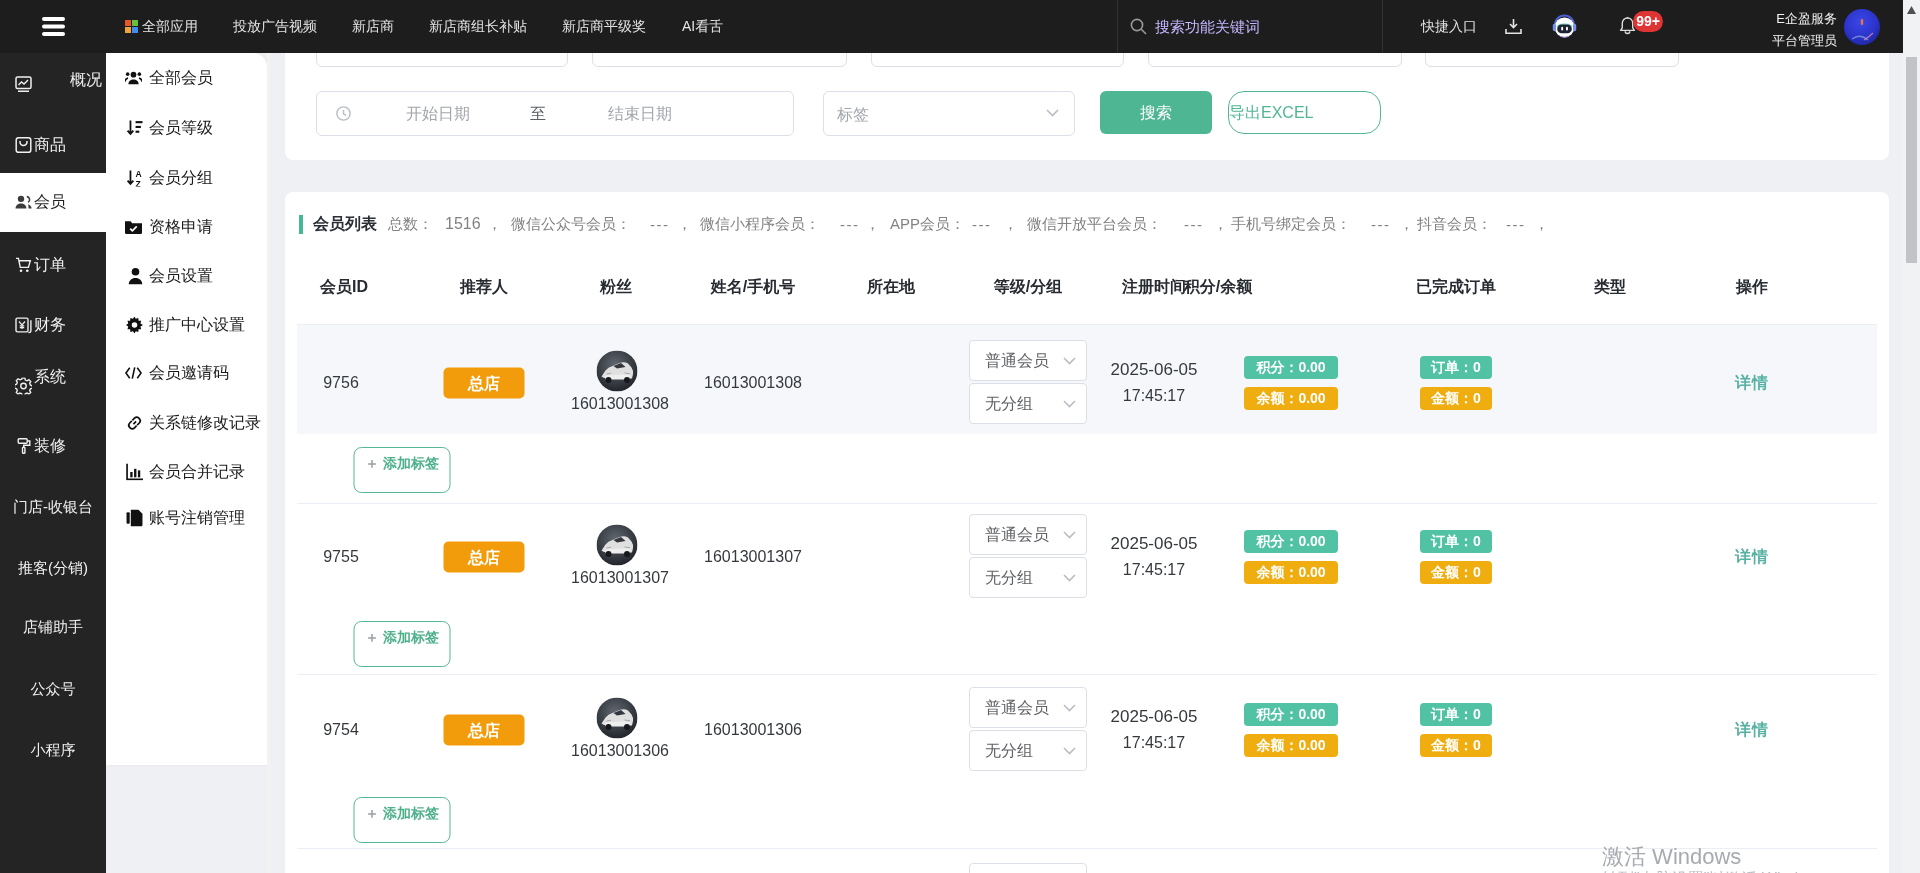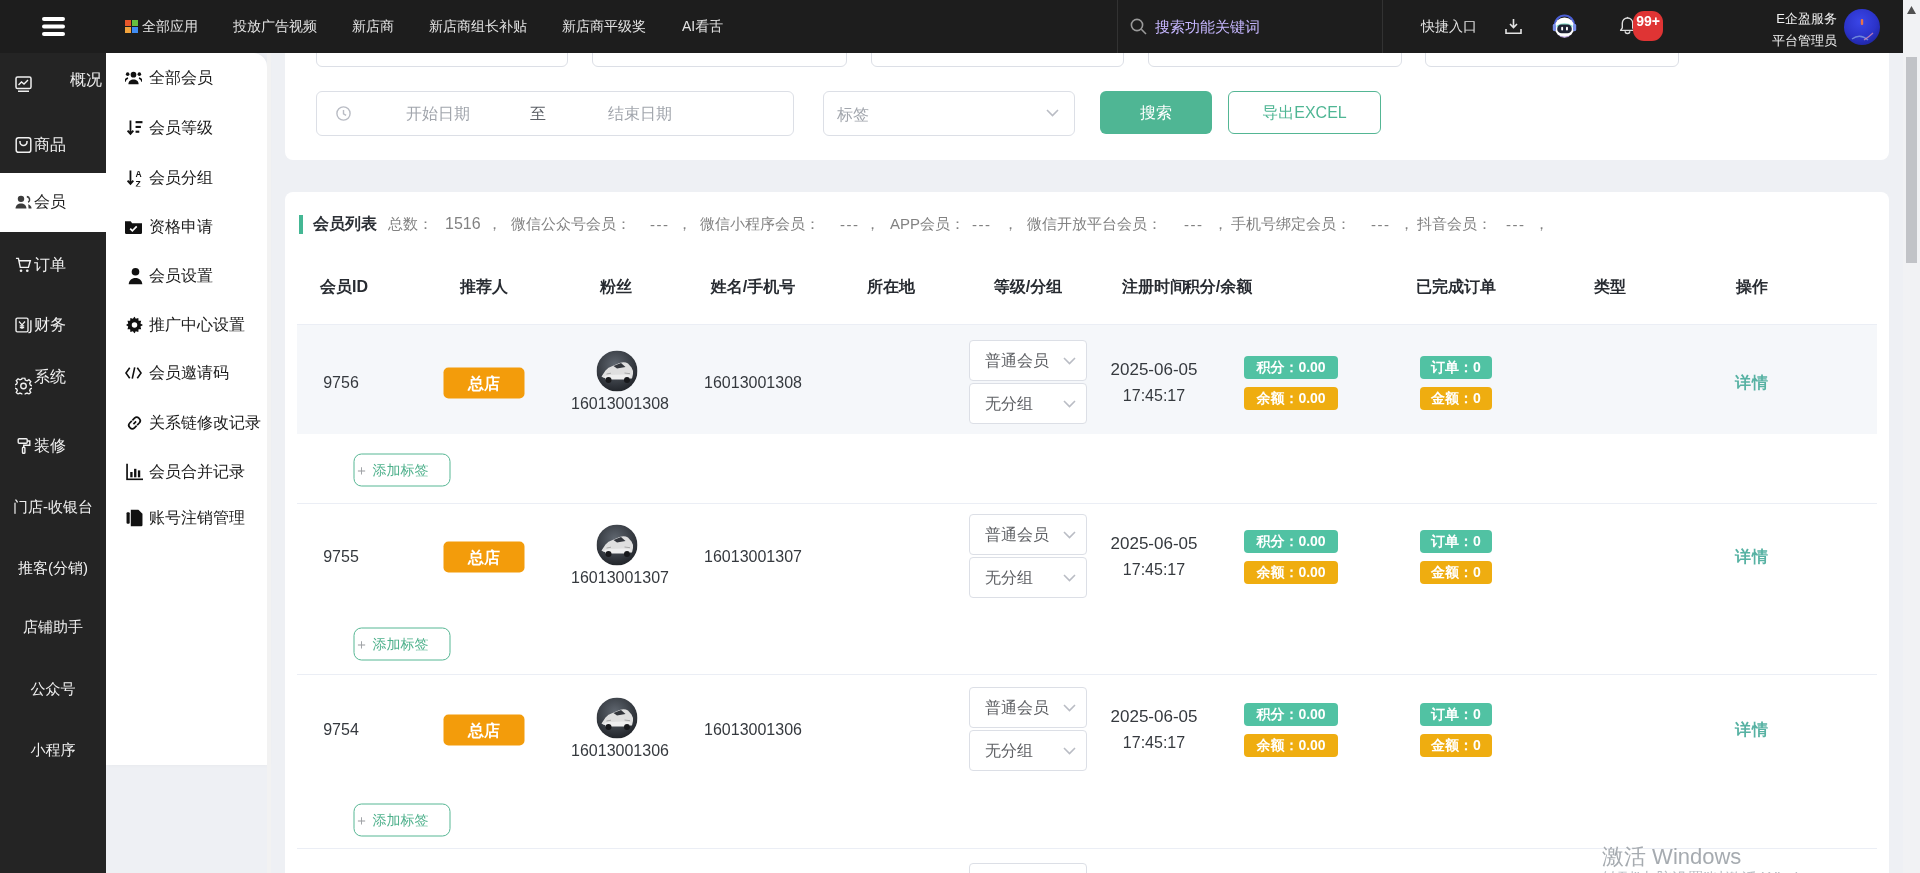--- a/index.html
+++ b/index.html
@@ -24,36 +24,36 @@
 .subscroll { position:absolute; left:267px; top:53px; width:4px; height:820px; background:#f2f2f2; z-index:24; }
 .mitem { position:absolute; left:43px; transform:translateY(-50%); font-size:16px; color:#1c1c1c; white-space:nowrap; }
 .micon { position:absolute; left:20px; transform:translateY(-50%); width:17px; height:17px; }
 
 
 .card1 { position:absolute; left:285px; top:18px; width:1604px; height:142px; background:#fff; border-radius:8px; }
 .card2 { position:absolute; left:285px; top:192px; width:1604px; height:690px; background:#fff; border-radius:8px; }
 
 .inp { position:absolute; height:44px; background:#fff; border:1px solid #dcdfe6; border-radius:6px; }
 .btn-green { position:absolute; background:#4fb694; border-radius:6px; color:#fff; font-size:16px; text-align:center; }
-.btn-ghost { position:absolute; background:#fff; border:1px solid #54b694; border-radius:6px; color:#4fb694; font-size:16px; text-align:center; }
+.btn-ghost { position:absolute; background:#fff; border:1px solid #54b694; border-radius:16px; color:#4fb694; font-size:16px; text-align:left; }
 
 .sel { position:absolute; width:118px; height:41px; border:1px solid #dcdfe6; border-radius:4px; background:#fff; }
 .sel .t { position:absolute; left:15px; top:50%; transform:translateY(-50%); font-size:16px; color:#606266; }
 .sel .a { position:absolute; right:10px; top:50%; transform:translateY(-50%); }
 
 .badge { position:absolute; height:23px; border-radius:4px; color:#fff; font-size:14px; font-weight:bold; text-align:center; line-height:23px; transform:translateX(-50%); }
 .bg1 { background:#51c2a3; }
 .bg2 { background:#efad10; }
 
 .hsep { position:absolute; height:1px; background:#ebeef5; left:297px; width:1580px; }
 .hcell { position:absolute; transform:translate(-50%,-50%); font-size:16px; font-weight:bold; color:#272b31; white-space:nowrap; }
 .dcell { position:absolute; transform:translate(-50%,-50%); font-size:16px; color:#35393e; white-space:nowrap; }
 .stat { position:absolute; top:224px; transform:translateY(-50%); font-size:15px; color:#828282; white-space:nowrap; }
 
-.tagbtn { position:absolute; width:97px; height:33px; border:1.5px solid #57b794; border-radius:8px; background:#fff; color:#4fb18c; font-size:14px; text-align:left; line-height:30px; transform:translate(-50%,-50%); left:402px; }
+.tagbtn { position:absolute; width:97px; height:46px; border:1.5px solid #57b794; border-radius:8px; background:#fff; color:#4fb18c; font-size:14px; text-align:center; line-height:30px; transform:translate(-50%,-50%); left:402px;font-weight:bold; }
 
 
 .sbtrack { position:absolute; left:1903px; top:0; width:17px; height:873px; background:#f1f2f4; z-index:40; }
 .sbthumb { position:absolute; left:3px; top:57px; width:11px; height:206px; background:#c1c3c7; }
 </style>
 </head>
 <body>
 <div class="page">
 
 <div class="card1"></div>
@@ -285,21 +285,21 @@
     <rect x="14" y="12.7" width="1.9" height="3.8" rx="0.95" fill="#fff"></rect>
     <path d="M5.6 20.4 q6.9 4.4 13.8 0 q-3.2 3.4 -6.9 3.4t-6.9 -3.4z" fill="#c9b2f0"></path>
     <rect x="0.8" y="9.8" width="3.2" height="7.4" rx="1.6" fill="#7b90ea"></rect>
     <rect x="21" y="9.8" width="3.2" height="7.4" rx="1.6" fill="#7b90ea"></rect>
   </svg>
   <svg class="abs" style="left:1619px; top:16px;" width="17" height="20" viewBox="0 0 17 20">
         <path d="M8.5 2c-3.1 0-5.2 2.3-5.2 5.2v4.6L1.6 14.4h13.8l-1.7-2.6V7.2C13.7 4.3 11.6 2 8.5 2z" fill="none" stroke="#dcdcdc" stroke-width="1.4" stroke-linejoin="round"></path>
         <path d="M6.2 15.2a2.3 2.3 0 0 0 4.6 0" fill="none" stroke="#dcdcdc" stroke-width="1.4"></path>
         <path d="M8.5 2.1V0.9" stroke="#dcdcdc" stroke-width="1.4"></path>
       </svg>
-  <div class="abs" style="left:1633px; top:11px; width:30px; height:30px; background:#df3434; border-radius:11px; color:#fff; font-size:14px; font-weight:bold; text-align:center; line-height:21px;">99+</div>
+  <div class="abs" style="left:1633px; top:11px; width:30px; height:21px; background:#df3434; border-radius:11px; color:#fff; font-size:14px; font-weight:bold; text-align:center; line-height:21px;">99+</div>
   <div class="abs" style="right:1903px;"></div>
   <div class="abs" style="left:1837px; top:10px; transform:translateX(-100%); font-size:13px; color:#f2f2f2; white-space:nowrap;">E企盈服务</div>
   <div class="abs" style="left:1837px; top:32px; transform:translateX(-100%); font-size:13px; color:#f2f2f2; white-space:nowrap;">平台管理员</div>
   <svg class="abs" style="left:1844px; top:9px;" width="36" height="36" viewBox="0 0 36 36">
     <defs>
           <radialGradient id="av" cx="45%" cy="35%" r="75%">
             <stop offset="0%" stop-color="#3a46e8"></stop>
             <stop offset="60%" stop-color="#2b33c9"></stop>
             <stop offset="100%" stop-color="#1b2296"></stop>
           </radialGradient>

